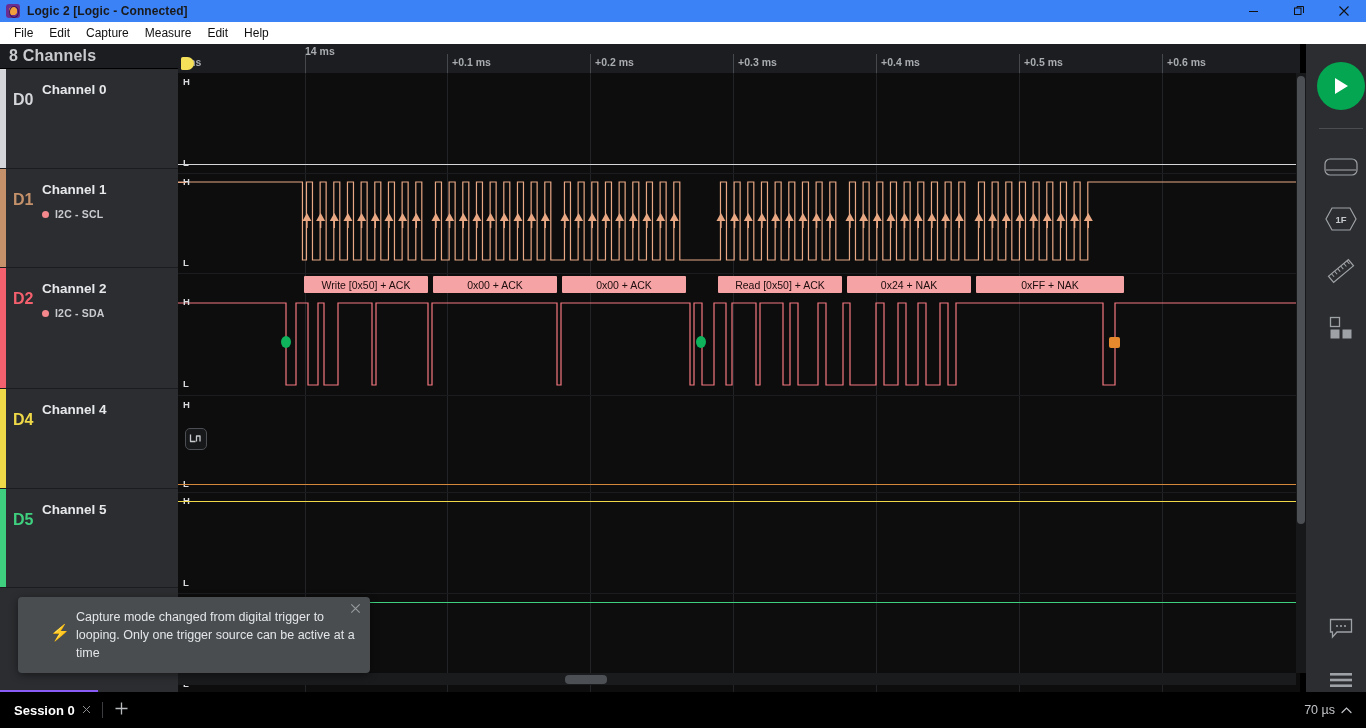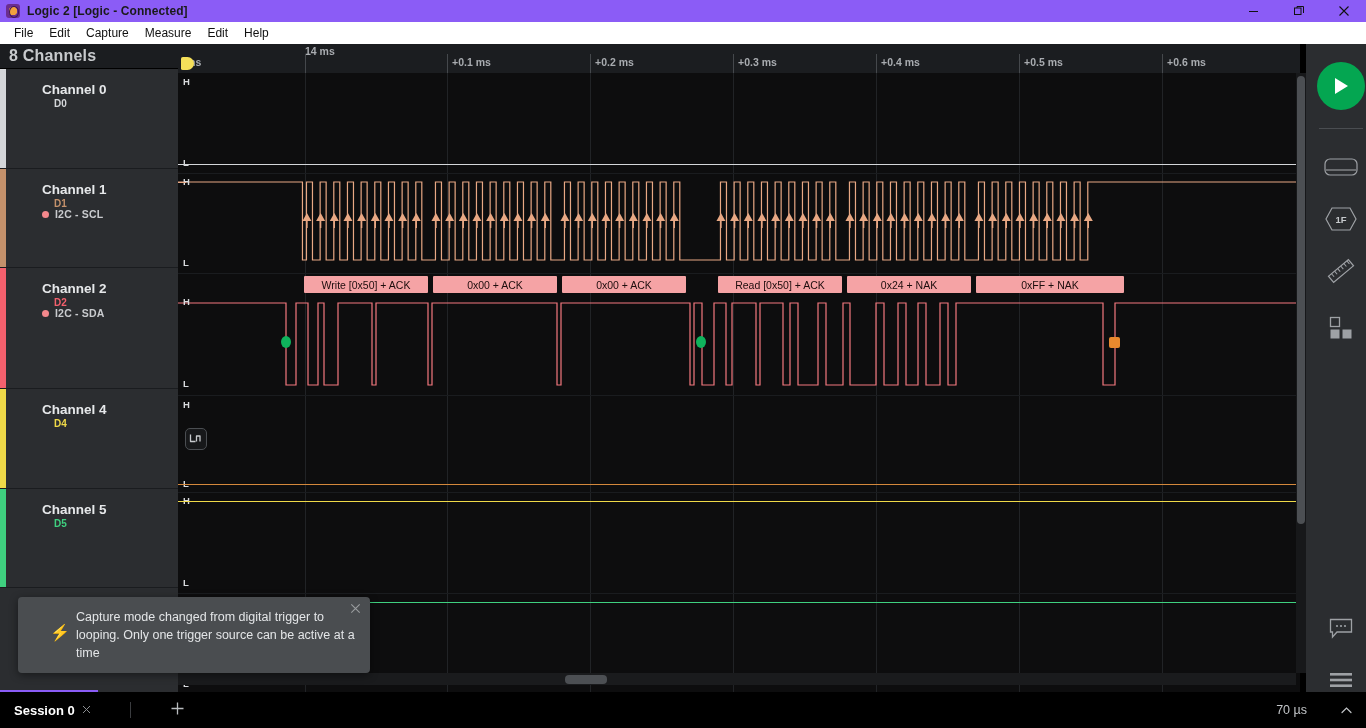--- a/index.html
+++ b/index.html
@@ -9,21 +9,21 @@
     overflow: hidden;
     background: #000;
     font-family: "Liberation Sans", sans-serif;
     -webkit-font-smoothing: antialiased;
   }
   #app { position: relative; width: 1366px; height: 728px; background: #000; }
 
   
   .titlebar {
     position: absolute; left: 0; top: 0; width: 1366px; height: 22px;
-    background: #8b5cf6;
+    background: #3b82f6;
     display: flex; align-items: center;
   }
   .tb-logo {
     width: 14px; height: 14px; margin-left: 6px; margin-right: 7px;
     border-radius: 3px;
     background: radial-gradient(circle at 50% 50%, #f2a03d 0 42%, #6b2d8f 45% 100%);
     position: relative; flex: 0 0 auto;
   }
   .tb-logo::before{
     content:""; position:absolute; left:3px; top:2px; width:8px; height:10px;
@@ -67,21 +67,21 @@
     font-size: 13px; font-weight: 700; cursor: pointer;
   }
   .chanrow {
     position: relative; border-bottom: 1px solid #1a1c1f; background:#2b2d30;
     overflow: hidden;
   }
   .chanrow .colorbar {
     position: absolute; left: 0; top: 0; width: 6px; height: 100%;
   }
   .chan-dlabel {
-    position: absolute; left: 13px; top: 29px; font-size: 10px; font-weight: 700; margin-left: 41px;
+    position: absolute; left: 13px; top: 22px; font-size: 16px; font-weight: 700;
   }
   .chan-name {
     position: absolute; left: 42px; top: 13px; font-size: 13.5px; color: #e6e8ea; font-weight: 700;
   }
   .chan-analyzer {
     position: absolute; left: 42px; top: 39px; display: flex; align-items: center; gap: 6px;
   }
   .chan-dot { width: 7px; height: 7px; border-radius: 50%; background: #f4888c; }
   .chan-analyzer-label { font-size: 10.5px; color: #c9cbce; font-weight: 700; letter-spacing:.2px; }
 
@@ -172,21 +172,21 @@
   }
   .toast-close {
     position: absolute; right: 8px; top: 4px; width: 14px; height: 14px;
     color: #9a9d9f; font-size: 13px; display:flex; align-items:center; justify-content:center;
     cursor: pointer;
   }
 
   
   .bottombar {
     position: absolute; left: 0; top: 692px; width: 1366px; height: 36px;
-    background: #000; display: flex; align-items: center; gap: 28px;
+    background: #000; display: flex; align-items: center;
   }
   .sess-tab { display: flex; align-items: center; margin-left: 14px; gap: 7px; }
   .sess-name { font-size: 13px; color: #fff; font-weight: 700; }
   .sess-x { font-size: 12px; color: #8b8e91; cursor: pointer; }
   .sess-vdiv { width: 1px; height: 16px; background: #3a3c3f; margin: 0 11px; }
   .sess-add { font-size: 17px; color: #b9bcbf; cursor: pointer; line-height: 1; }
   .bb-spacer { flex: 1 1 auto; }
   .bb-zoom { font-size: 12.5px; color: #c2c5c8; margin-right: 6px; }
   .bb-chev { font-size: 11px; color: #c2c5c8; margin-right: 14px; cursor:pointer; }
   .sess-underline {

